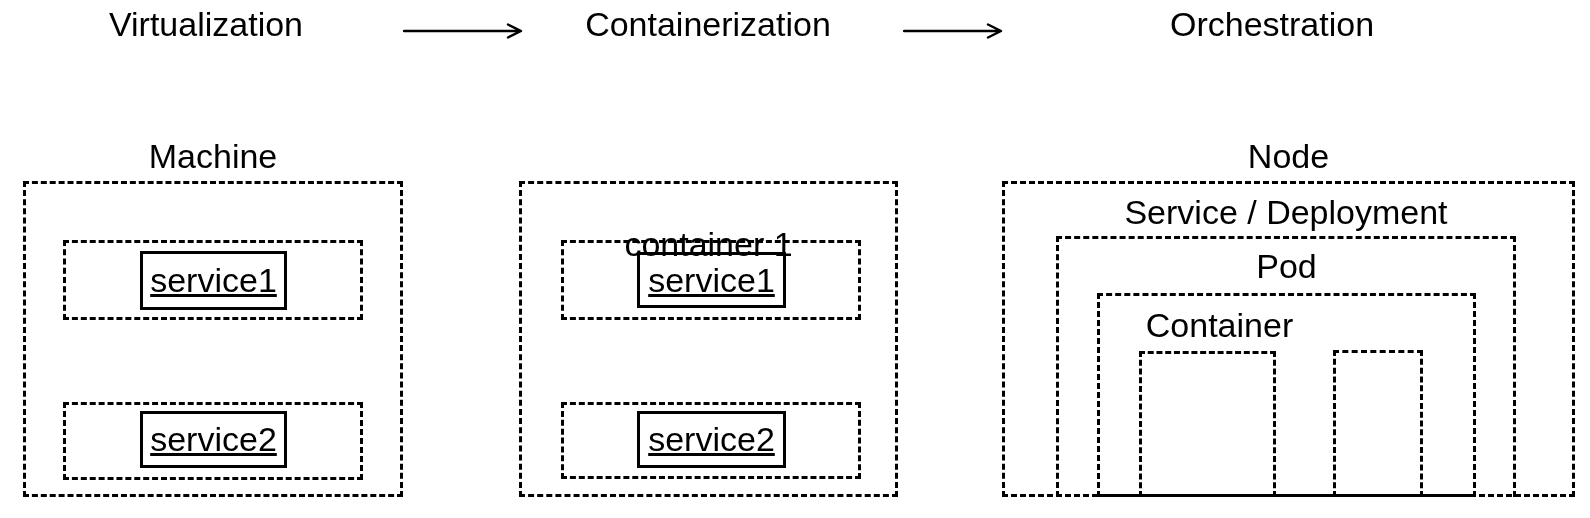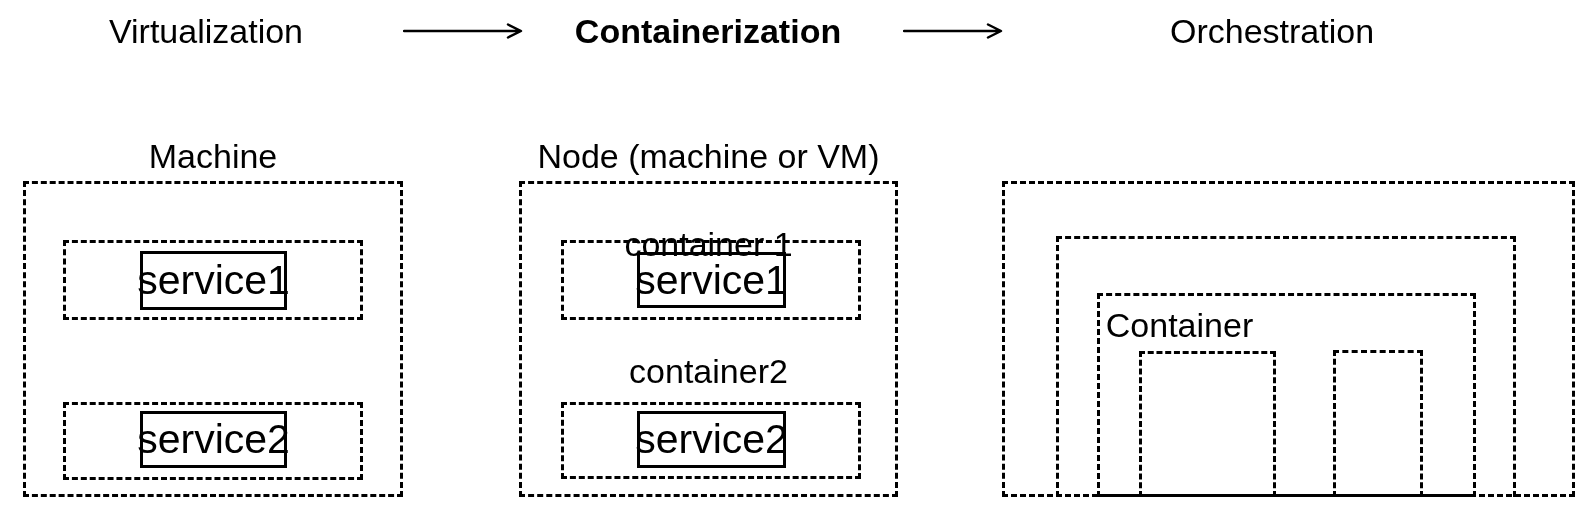--- a/index.html
+++ b/index.html
@@ -7,38 +7,38 @@
   .canvas {
     position:relative; width:1590px; height:518px;
     background:var(--bg); overflow:hidden;
     font-family:"Liberation Sans","DejaVu Sans",sans-serif;
     color:var(--stroke);
   }
   .lbl {
     position:absolute; display:flex; align-items:center; justify-content:center;
     font-size:34px; line-height:1; white-space:nowrap; color:var(--stroke);
   }
-  .stage-title { top:11px; height:40px; width:300px; }
+  .stage-title { top:4px; height:40px; width:300px; }
   .t-virt { left:56px; }
-  .t-cont { left:558px;font-weight:bold; }
+  .t-cont { left:558px; }
   .t-orch { left:1122px; }
   .arrow { position:absolute; color:var(--stroke); }
   .a1 { left:403px; top:21px; }
   .a2 { left:903px; top:21px; }
 
   .box-title { height:38px; }
   .mt  { left:23px;   top:137px; width:380px; }
   .nt  { left:519px;  top:137px; width:379px; }
   .ot  { left:1002px; top:137px; width:573px; }
 
   .dashed { position:absolute; border:3px dashed var(--stroke); box-sizing:border-box; background:transparent; }
   .solidbox {
     position:absolute; border:3px solid var(--stroke); box-sizing:border-box;
     display:flex; align-items:center; justify-content:center;
-    font-size:41px; white-space:nowrap;
+    font-size:34px; white-space:nowrap;text-decoration:underline;
   }
   .nobot { border-bottom:none; }
 
   
   .machine-box { left:23px;  top:181px; width:380px; height:316px; }
   .vm1-label   { left:23px;  top:197px; width:380px; height:38px; }
   .vm1-box     { left:63px;  top:240px; width:300px; height:80px; }
   .svc1a       { left:140px; top:251px; width:147px; height:59px; }
   .vm2-label   { left:23px;  top:352px; width:380px; height:38px; }
   .vm2-box     { left:63px;  top:402px; width:300px; height:78px; }
@@ -52,21 +52,21 @@
   .c2-label    { left:519px; top:352px; width:379px; height:38px; }
   .c2-box      { left:561px; top:402px; width:300px; height:77px; }
   .svc2b       { left:637px; top:411px; width:149px; height:57px; }
 
   
   .node-box    { left:1002px; top:181px; width:573px; height:316px; }
   .sd-label    { left:1056px; top:193px; width:460px; height:38px; }
   .sd-box      { left:1056px; top:236px; width:460px; height:261px; }
   .pod-label   { left:1097px; top:247px; width:379px; height:38px; }
   .pod-box     { left:1097px; top:293px; width:379px; height:204px; }
-  .cont-label  { left:1099px; top:306px; width:137px; height:38px;padding-left:12px; }
+  .cont-label  { left:1139px; top:306px; width:137px; height:38px;padding-left:12px; }
   .side-label  { left:1333px; top:306px; width:90px;  height:38px; }
   .cont-box    { left:1139px; top:351px; width:137px; height:146px; }
   .side-box    { left:1333px; top:350px; width:90px;  height:147px; }
   .pod-bottom  { position:absolute; left:1097px; top:494px; width:379px; height:3px; background:var(--stroke); }
 </style>
 </head>
 <body>
 
 <div class="canvas">
 
@@ -80,30 +80,31 @@
   </svg>
   <div class="lbl box-title mt">Machine</div>
 
   <div class="lbl stage-title t-orch">Orchestration</div>
   <div class="dashed machine-box"></div>
   <div class="dashed vm1-box"></div>
   <div class="solidbox svc1a">service1</div>
   <div class="dashed vm2-box"></div>
   <div class="solidbox svc2a">service2</div>
 
-  <div class="lbl box-title nt">Node (machine or VM)</div>
   <div class="dashed nodevm-box"></div>
   <div class="lbl c1-label">container 1</div>
   <div class="dashed c1-box"></div>
   <div class="solidbox svc1b">service1</div>
-  <div class="lbl c2-label">container2</div>
   <div class="dashed c2-box"></div>
   <div class="solidbox svc2b">service2</div>
 
+  <div class="lbl box-title ot">Node</div>
   <div class="dashed node-box"></div>
+  <div class="lbl sd-label">Service / Deployment</div>
   <div class="dashed nobot sd-box"></div>
+  <div class="lbl pod-label">Pod</div>
   <div class="dashed nobot pod-box"></div>
   <div class="lbl cont-label">Container</div>
   <div class="dashed nobot cont-box"></div>
   <div class="dashed nobot side-box"></div>
   <div class="pod-bottom"></div>
 
 </div>
 
 </body></html>

